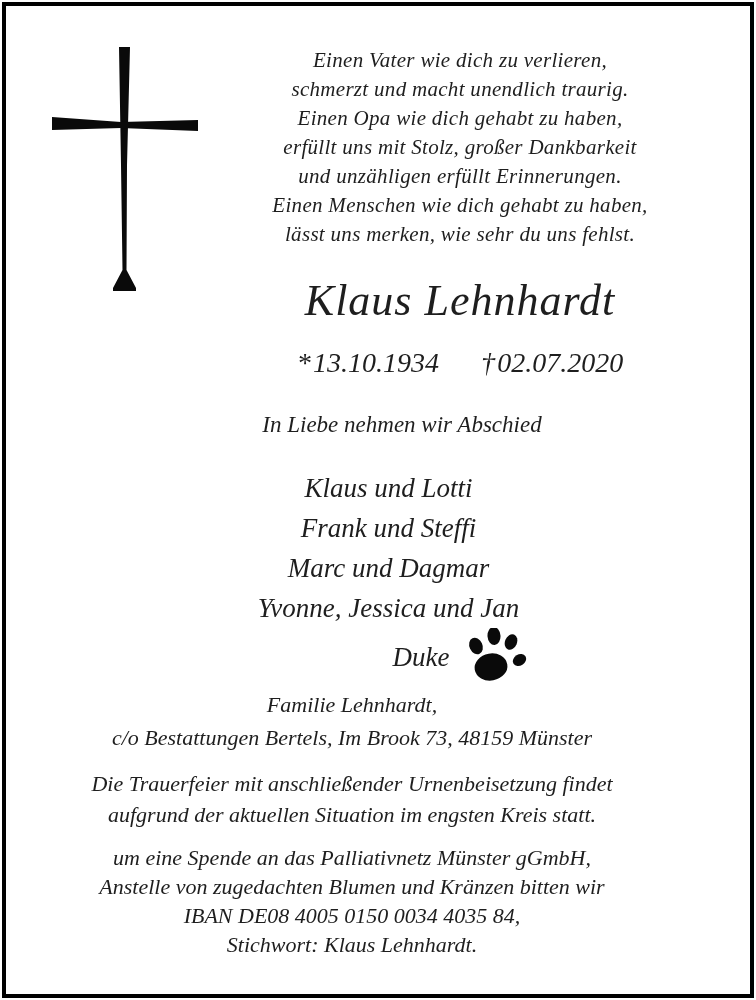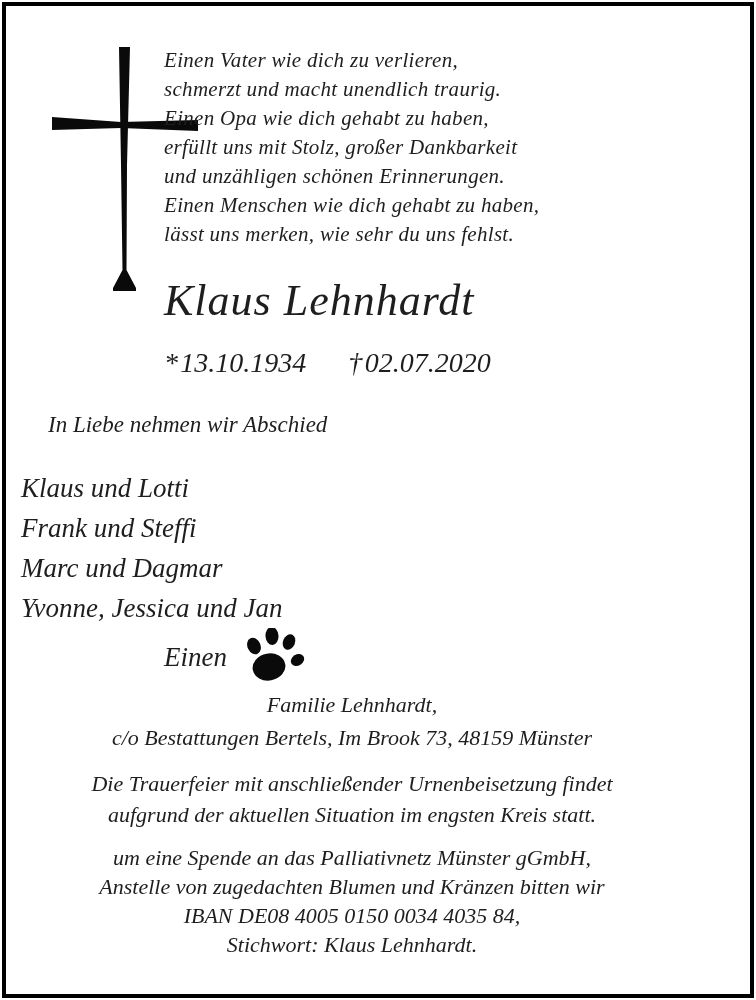--- a/index.html
+++ b/index.html
@@ -21,21 +21,21 @@
     border: 4px solid #000000;
     pointer-events: none;
   }
   .abs { position: absolute; }
   
   .top-center {
     left: 0;
     width: 756px;
     padding-left: 164px;
     box-sizing: border-box;
-    text-align: left;
+    text-align: center;
     font-style: italic;
   }
   
   .bottom-center {
     left: 0;
     width: 756px;
     padding-right: 52px;
     box-sizing: border-box;
     text-align: center;
     font-style: italic;
@@ -116,21 +116,21 @@
     <polygon fill="#0a0a0a" points="68,2 79,2 76,120 75.5,225 85,243 85,246 62,246 62,243 71.5,225 70,120"></polygon>
     <polygon fill="#0a0a0a" points="1,72 1,85 70,83 147,86 147,75 70,77"></polygon>
   </svg>
 </div>
 
 <div class="abs top-center poem">
   <div>Einen Vater wie dich zu verlieren,</div>
   <div>schmerzt und macht unendlich traurig.</div>
   <div>Einen Opa wie dich gehabt zu haben,</div>
   <div>erfüllt uns mit Stolz, großer Dankbarkeit</div>
-  <div>und unzähligen schönen Erinnerungen.</div>
+  <div>und unzähligen erfüllt Erinnerungen.</div>
   <div>Einen Menschen wie dich gehabt zu haben,</div>
   <div>lässt uns merken, wie sehr du uns fehlst.</div>
 </div>
 
 <div class="abs top-center deceased-name">Klaus Lehnhardt</div>
 
 <div class="abs top-center dates-row">
   <span class="date-group"><span>*</span> <span>13.10.1934</span></span><span class="gap"></span><span class="date-group"><span>†</span> <span>02.07.2020</span></span>
 </div>
 
@@ -138,21 +138,21 @@
 
 <div class="abs top-center mourners">
   <div>Klaus und Lotti</div>
   <div>Frank und Steffi</div>
   <div>Marc und Dagmar</div>
   <div>Yvonne, Jessica und Jan</div>
 </div>
 
 <div class="abs top-center duke-row">
   <span class="duke-inline">
-    <span>Einen</span>
+    <span>Duke</span>
     <span class="paw-icon-box">
       <svg width="64" height="58" viewBox="0 0 64 58" xmlns="http://www.w3.org/2000/svg" aria-hidden="true">
         <g fill="#0a0a0a">
           <ellipse cx="13" cy="18" rx="6.5" ry="8.5" transform="rotate(-25 13 18)"></ellipse>
           <ellipse cx="31" cy="8" rx="6.5" ry="9" transform="rotate(-4 31 8)"></ellipse>
           <ellipse cx="48" cy="14" rx="6" ry="8" transform="rotate(22 48 14)"></ellipse>
           <ellipse cx="56.5" cy="32" rx="5.5" ry="7" transform="rotate(58 56.5 32)"></ellipse>
           <ellipse cx="28" cy="39" rx="16.5" ry="13.5" transform="rotate(-10 28 39)"></ellipse>
         </g>
       </svg>

